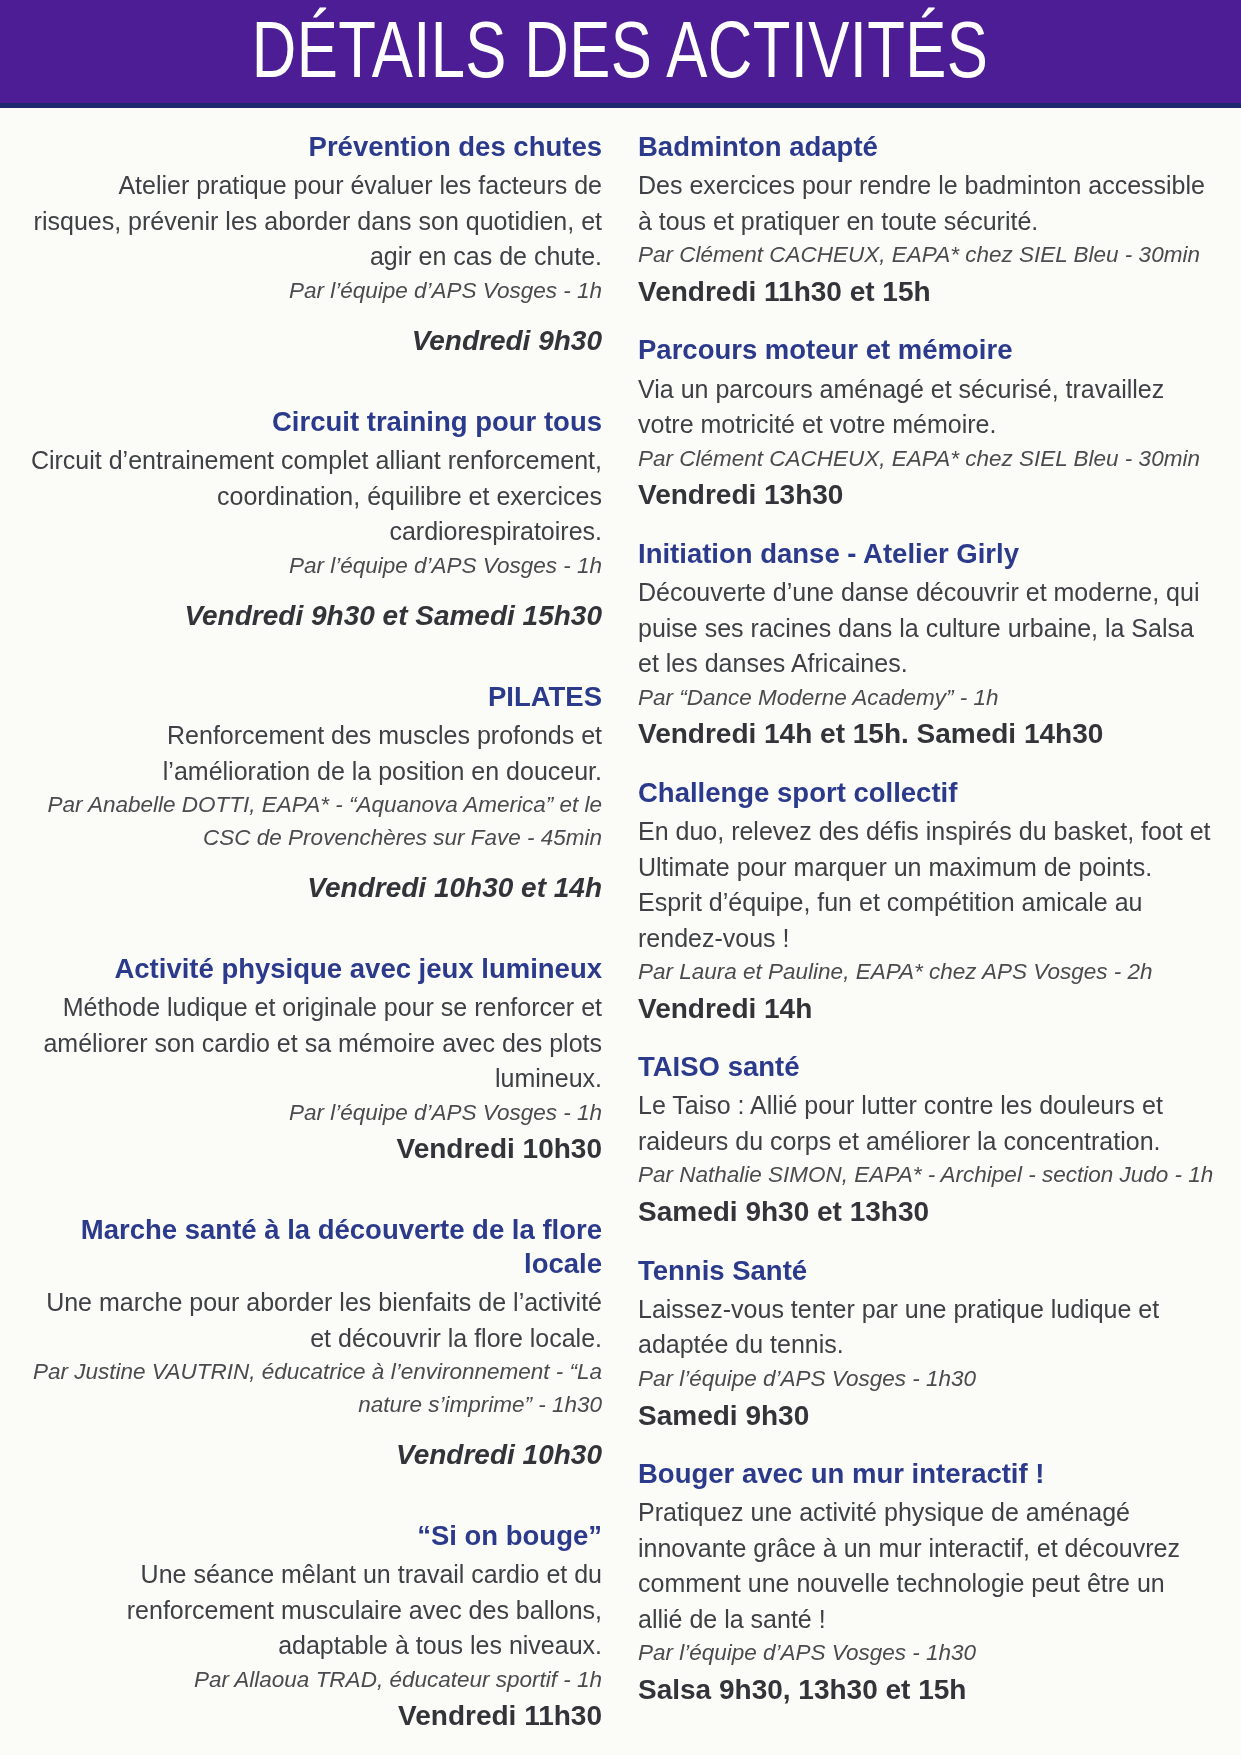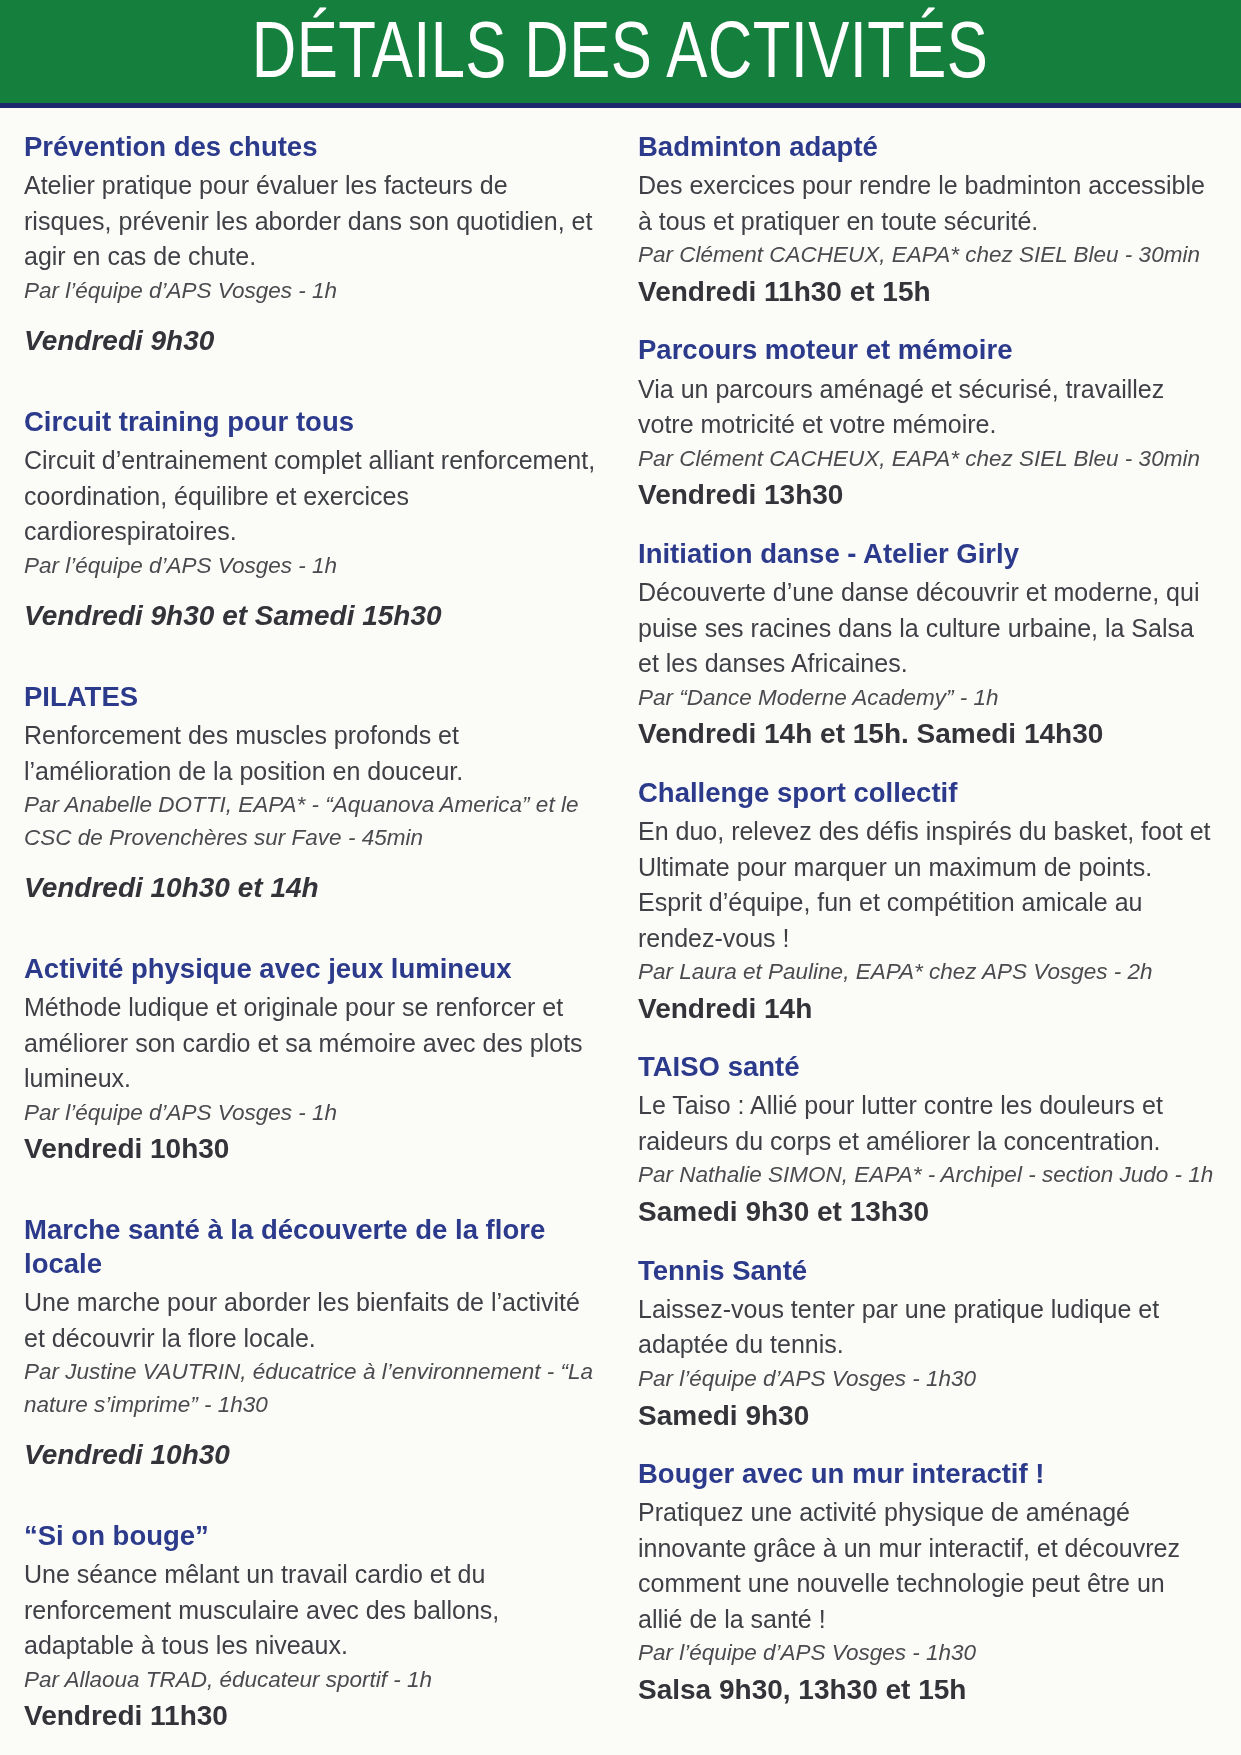--- a/index.html
+++ b/index.html
@@ -9,21 +9,21 @@
     background: #fbfbf8;
     font-family: "Liberation Sans", sans-serif;
     display: flex;
     flex-direction: column;
     overflow: hidden;
   }
 
   
   .band-top {
     height: 103px;
-    background: #15803d;
+    background: #4c1d95;
     border-bottom: 5px solid #1e2a6d;
     display: flex;
     align-items: center;
     justify-content: center;
     flex: 0 0 auto;
   }
   .band-title {
     color: #ffffff;
     font-size: 79px;
     font-weight: 500;
@@ -39,21 +39,21 @@
   .content {
     flex: 1 1 auto;
     display: flex;
     gap: 36px;
     padding: 22px 24px 0 24px;
     box-sizing: border-box;
   }
   .col { width: 578px; flex: 0 0 auto; }
 
   section.activity { margin: 0; }
-  .col-left  section.activity { margin-bottom: 44px; }
+  .col-left  section.activity { margin-bottom: 44px; text-align: right; }
   .col-right section.activity { margin-bottom: 22px; }
 
   h2.act-title {
     margin: 0 0 4px 0;
     color: #2c3a8c;
     font-size: 27.5px;
     font-weight: bold;
     line-height: 1.24;
   }
   p.act-desc {

